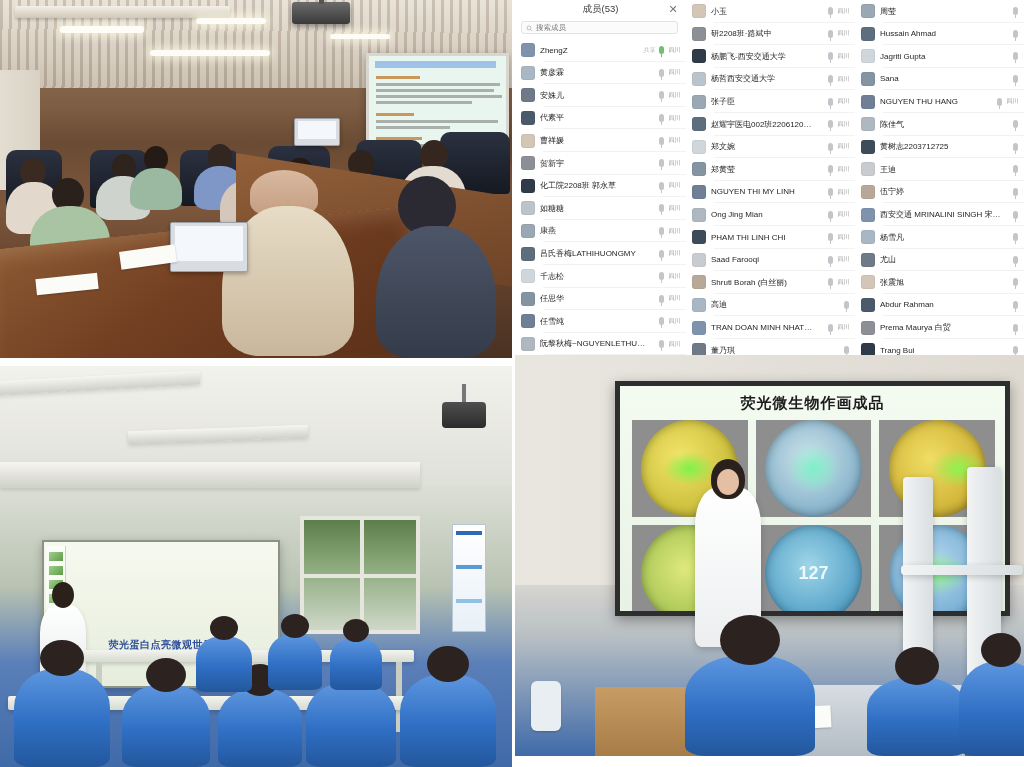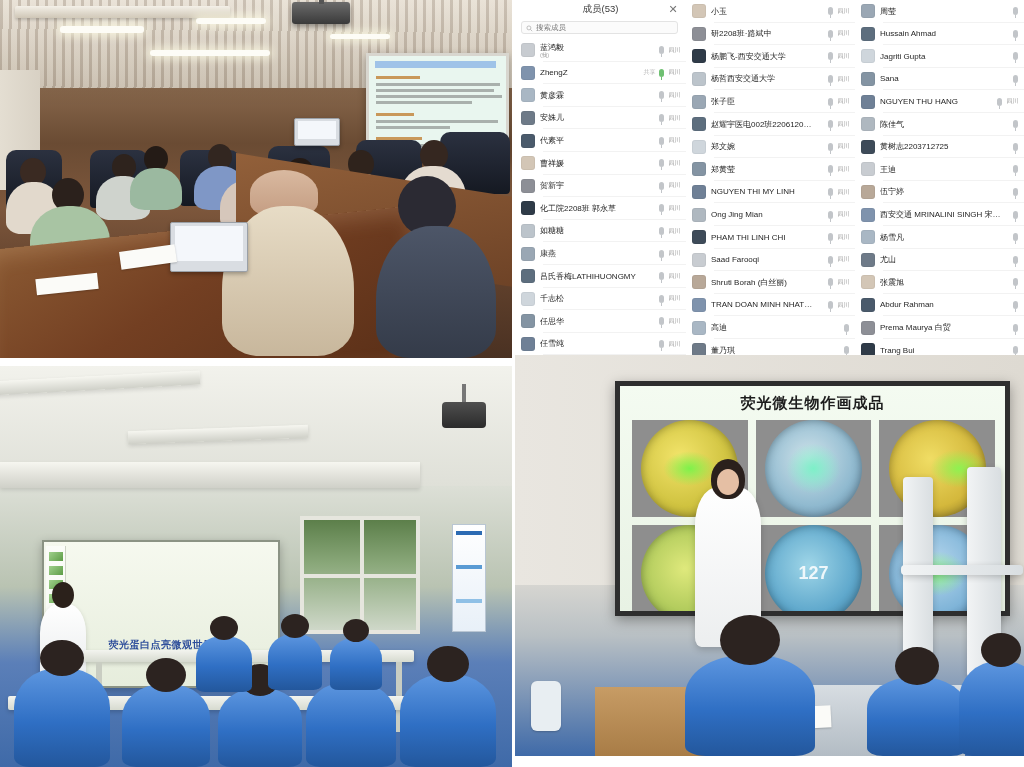--- a/index.html
+++ b/index.html
@@ -399,28 +399,20 @@
         <span class="wx-search-icon">
           <svg viewBox="0 0 12 12" width="7" height="7" aria-hidden="true">
             <circle cx="5" cy="5" r="3.4" fill="none" stroke="#a8a8a8" stroke-width="1.2"></circle>
             <line x1="7.6" y1="7.6" x2="10.6" y2="10.6" stroke="#a8a8a8" stroke-width="1.2"></line>
           </svg>
         </span>
         <input class="wx-search-input" type="text" placeholder="搜索成员" style="">
       </div>
       <div class="wx-list">
           <div class="wx-row">
-            <div class="wx-avatar" style="background: rgb(200, 204, 209);"></div>
-            <div class="wx-name">蓝鸿毅<span class="sub">(我)</span></div>
-            <div class="wx-badges">
-              <span class="wx-mic"></span>
-              <span class="wx-tag">四川</span>
-            </div>
-          </div>
-          <div class="wx-row">
             <div class="wx-avatar" style="background: rgb(127, 147, 173);"></div>
             <div class="wx-name">ZhengZ</div>
             <div class="wx-badges">
               <span class="wx-mini">共享</span>
               <span class="wx-mic on"></span>
               <span class="wx-tag">四川</span>
             </div>
           </div>
           <div class="wx-row">
             <div class="wx-avatar" style="background: rgb(169, 183, 196);"></div>
@@ -637,32 +629,32 @@
           </div>
           <div class="wx-row">
             <div class="wx-avatar" style="background: rgb(184, 168, 152);"></div>
             <div class="wx-name">Shruti Borah (白丝丽)</div>
             <div class="wx-badges">
               <span class="wx-mic"></span>
               <span class="wx-tag">四川</span>
             </div>
           </div>
           <div class="wx-row">
+            <div class="wx-avatar" style="background: rgb(169, 183, 196);"></div>
+            <div class="wx-name">高迪</div>
+            <div class="wx-badges">
+              <span class="wx-mic"></span>
+            </div>
+          </div>
+          <div class="wx-row">
             <div class="wx-avatar" style="background: rgb(127, 147, 173);"></div>
             <div class="wx-name">TRAN DOAN MINH NHAT…</div>
             <div class="wx-badges">
               <span class="wx-mic"></span>
               <span class="wx-tag">四川</span>
-            </div>
-          </div>
-          <div class="wx-row">
-            <div class="wx-avatar" style="background: rgb(169, 183, 196);"></div>
-            <div class="wx-name">高迪</div>
-            <div class="wx-badges">
-              <span class="wx-mic"></span>
             </div>
           </div>
           <div class="wx-row">
             <div class="wx-avatar" style="background: rgb(110, 122, 136);"></div>
             <div class="wx-name">董乃琪</div>
             <div class="wx-badges">
               <span class="wx-mic"></span>
             </div>
           </div>
           <div class="wx-row">

